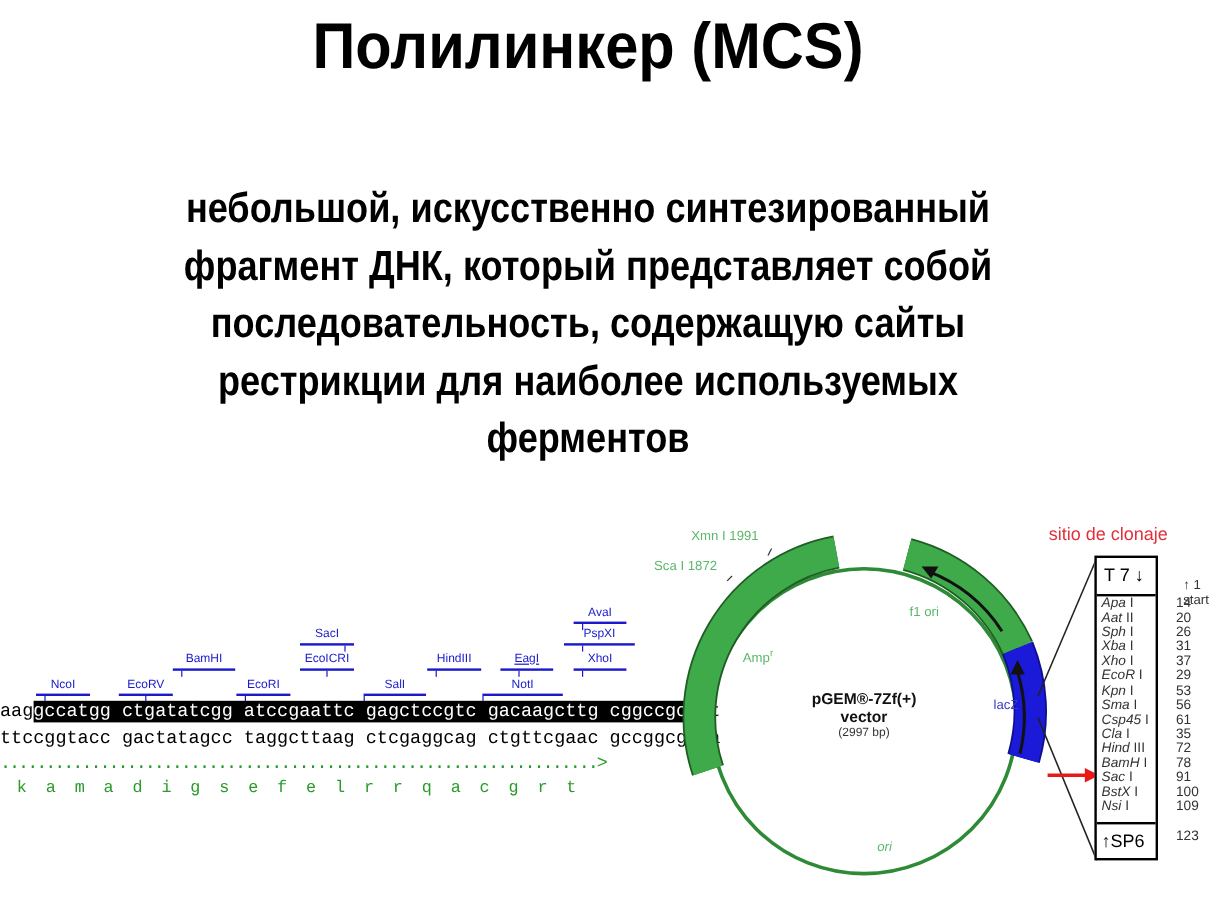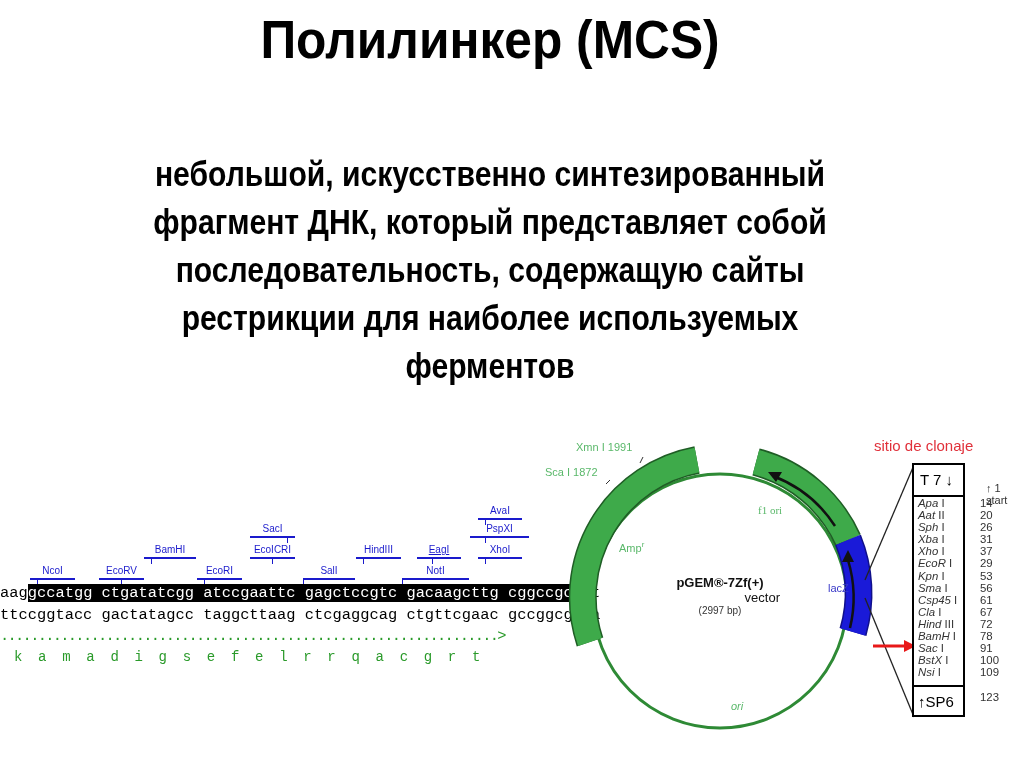--- a/index.html
+++ b/index.html
@@ -89,26 +89,26 @@
   <line x1="865" y1="580" x2="914" y2="465" stroke="#222" stroke-width="1.3"></line>
   <line x1="865" y1="598" x2="914" y2="717" stroke="#222" stroke-width="1.3"></line>
 
   <line x1="873" y1="646" x2="906" y2="646" stroke="#e81818" stroke-width="3"></line>
   <polygon points="904,640 916,646 904,652" fill="#e81818"></polygon>
 </svg>
 
 <div style="position:absolute; left:576px; top:441px; font-size:11px; color:#5ab86a;">Xmn I 1991</div>
 <div style="position:absolute; left:545px; top:466px; font-size:11px; color:#5ab86a;">Sca I 1872</div>
 <div style="position:absolute; left:619px; top:540px; font-size:11px; color:#5ab86a;"><span>Amp</span><sup style="font-size:8px;">r</sup></div>
-<div style="position:absolute; left:758px; top:504px; font-size:11px; color:#5ab86a;font-family:Liberation Serif, serif;">f1 ori</div>
+<div style="position:absolute; left:758px; top:504px; font-size:11px; color:#5ab86a;">f1 ori</div>
 <div style="position:absolute; left:828px; top:582px; font-size:11px; color:#3838c8;">lacZ</div>
 <div style="position:absolute; left:731px; top:700px; font-size:11px; color:#5ab86a;font-style:italic;">ori</div>
 <div style="position:absolute; left:660px; top:575px; width:120px; text-align:center; color:#111;">
   <div style="font-size:13px; font-weight:bold;">pGEM®-7Zf(+)</div>
-  <div style="font-size:13px; font-weight:normal;text-align:right;">vector</div>
+  <div style="font-size:13px; font-weight:bold;">vector</div>
   <div style="font-size:10px; color:#333;">(2997 bp)</div>
 </div>
 
 <div class="clone-title">sitio de clonaje</div>
 <div class="box">
   <div class="t7"><span>T 7</span> <span style="font-weight:bold;">↓</span></div>
   <div class="sp6"><span style="font-weight:bold;">↑</span><span>SP6</span></div>
 </div>
 <div class="start">↑ <span>1 start</span></div>
 
@@ -133,20 +133,20 @@
 <div class="poslist">
   <div>14</div>
   <div>20</div>
   <div>26</div>
   <div>31</div>
   <div>37</div>
   <div>29</div>
   <div>53</div>
   <div>56</div>
   <div>61</div>
-  <div>67</div>
+  <div>35</div>
   <div>72</div>
   <div>78</div>
   <div>91</div>
   <div>100</div>
   <div>109</div>
 </div>
 <div class="pos-end">123</div>
 
 </body></html>

